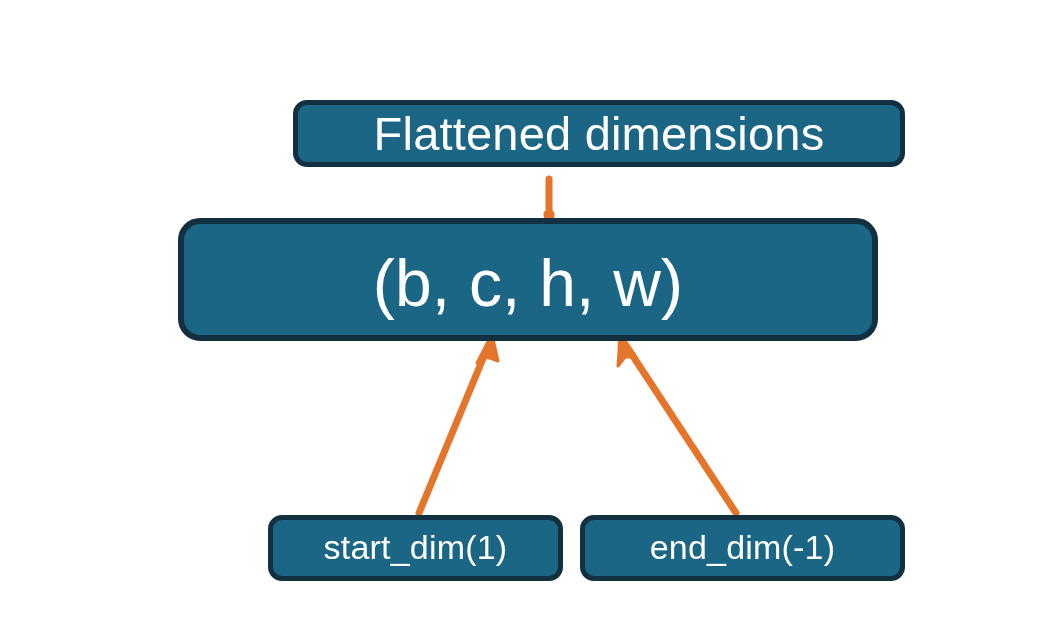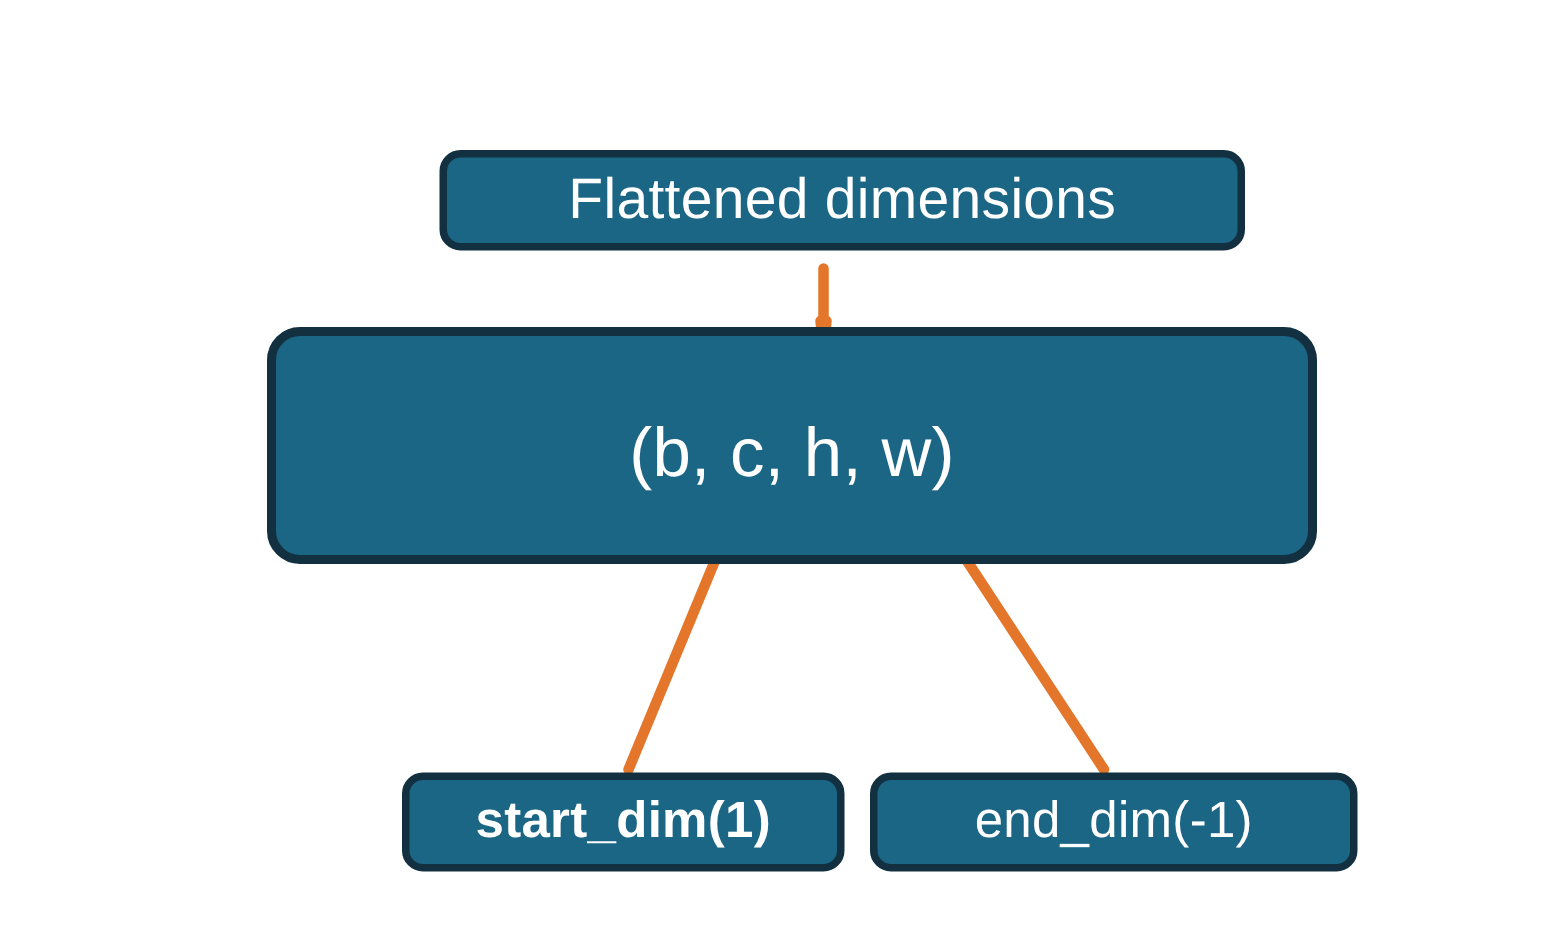--- a/index.html
+++ b/index.html
@@ -41,45 +41,44 @@
     line-height: 1.05;
     letter-spacing: 0.2px;
   }
   .node-label {
     display: block;
     white-space: nowrap;
   }
   #node-flattened {
     left: 293px;
     top: 100px;
-    width: 537px;
+    width: 612px;
     height: 67px;
     border-radius: 14px;
-    font-size: 38px;
+    font-size: 47px;
   }
   #node-shape {
     left: 178px;
     top: 218px;
     width: 700px;
-    height: 158px;
+    height: 123px;
     border-radius: 22px;
     border-width: 6px;
-    font-size: 46px;
+    font-size: 66px;
   }
   #node-shape .node-label {
     transform: translateY(4px);
   }
   #node-start-dim {
     left: 268px;
     top: 515px;
     width: 295px;
     height: 66px;
     border-radius: 14px;
     font-size: 34px;
-    font-weight: bold;
   }
   #node-end-dim {
     left: 580px;
     top: 515px;
     width: 325px;
     height: 66px;
     border-radius: 14px;
     font-size: 34px;
   }
 </style>

